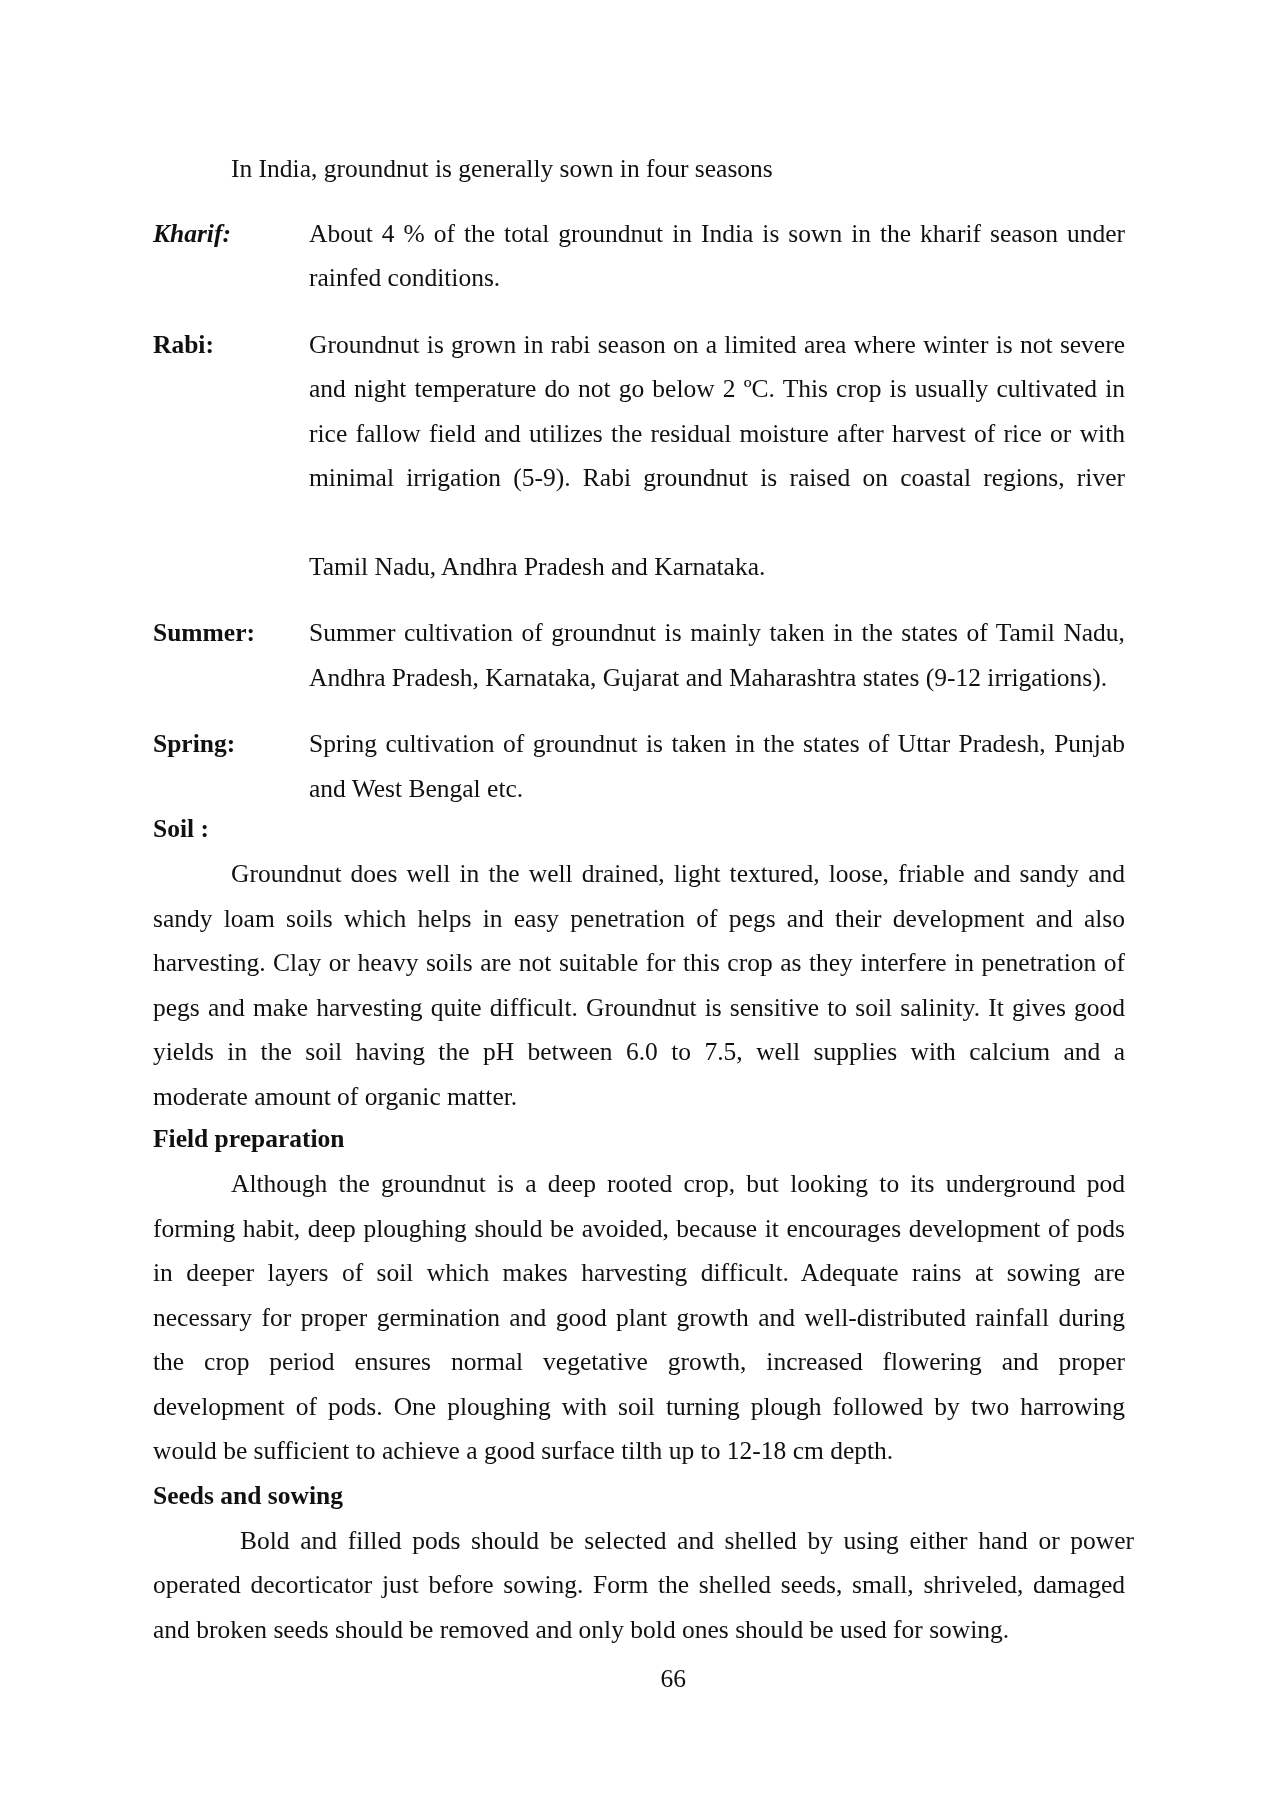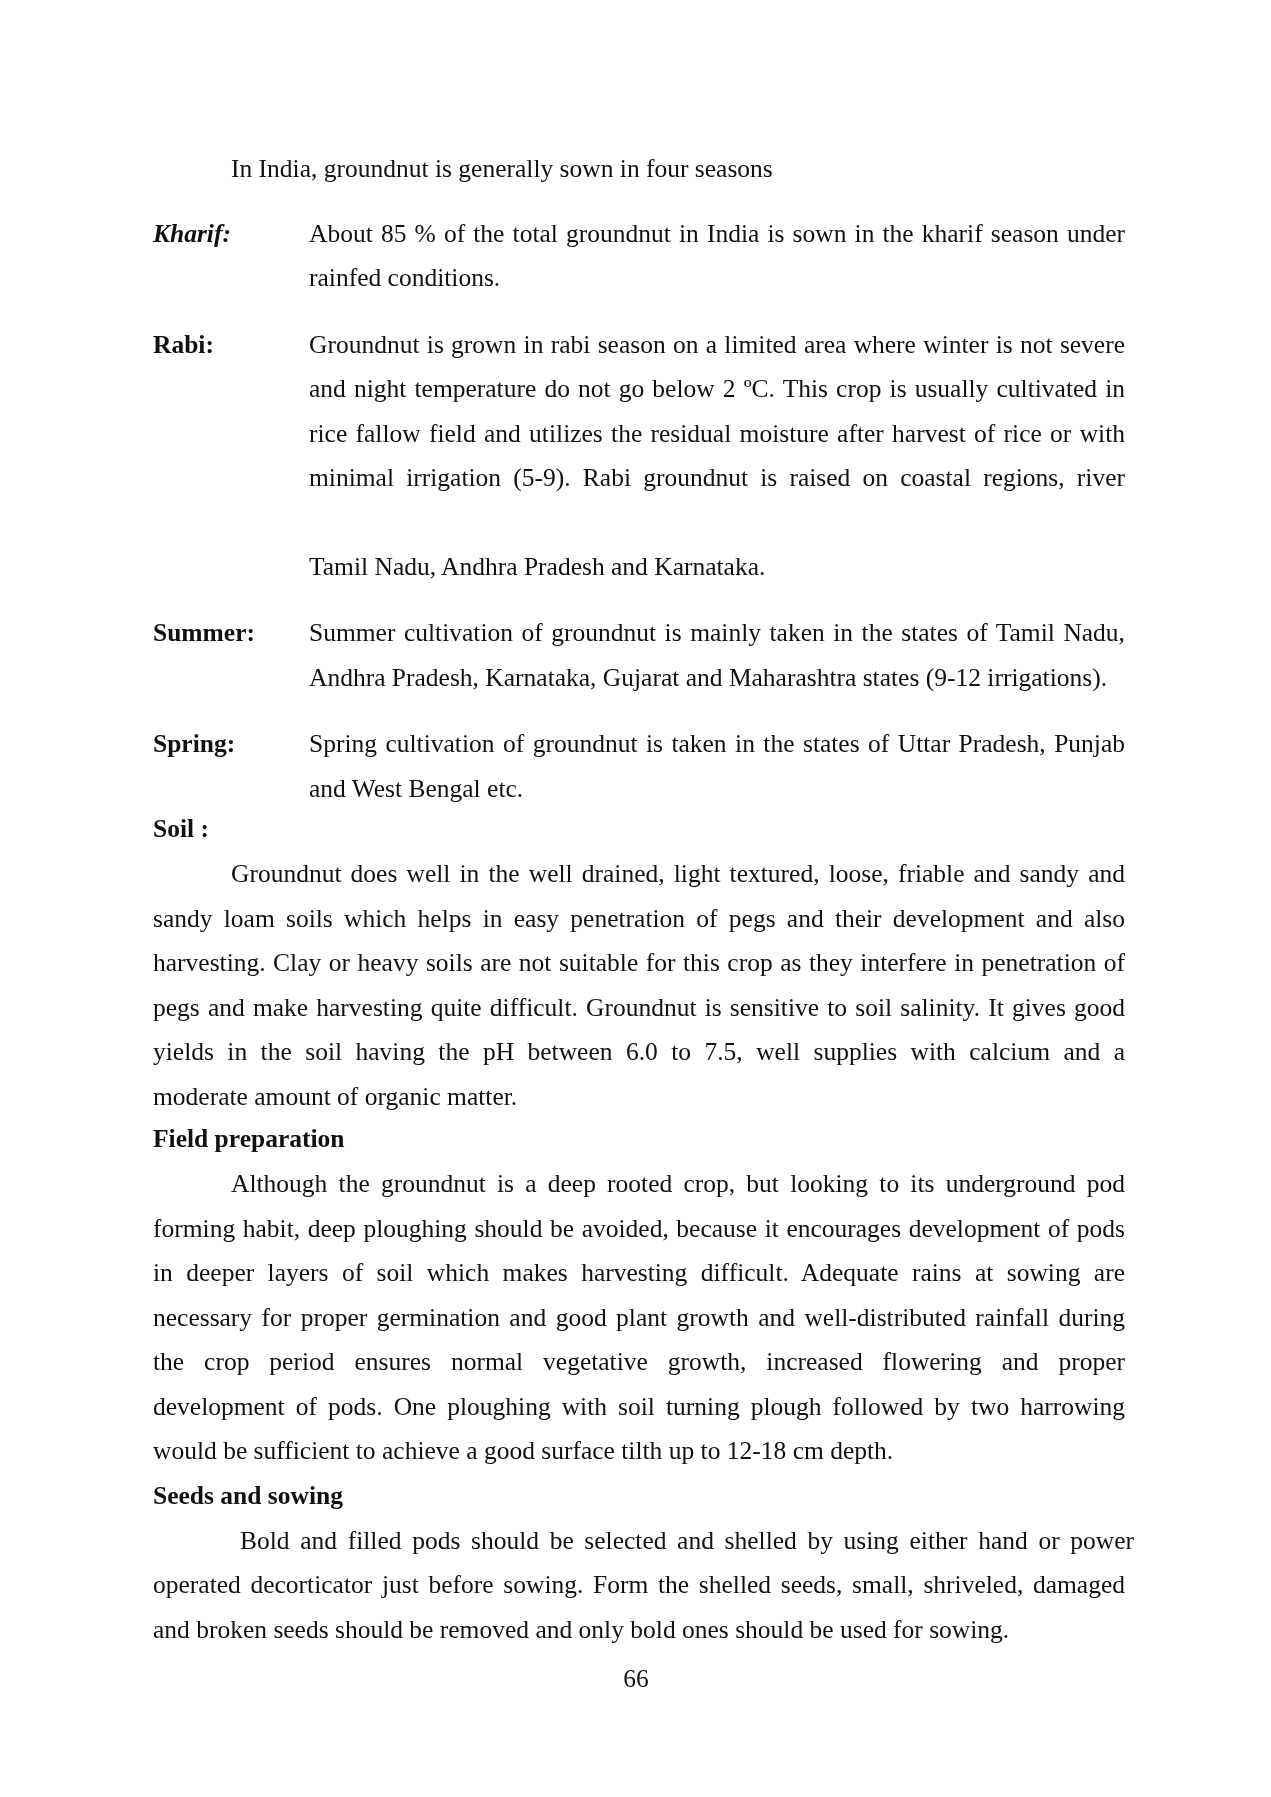--- a/index.html
+++ b/index.html
@@ -14,21 +14,21 @@
   .pn { text-align: center; }
 </style>
 </head>
 <body>
 
 <div class="page">
 
   <div class="ln" style="left:231px; top:154px;">In India, groundnut is generally sown in four seasons</div>
 
   <div class="ln lbl it" style="left:153px; top:219px;">Kharif:</div>
-  <div class="ln j" style="left:309px; top:219px; width:816px;">About 85 % of the total groundnut in India is sown in the kharif season under</div>
+  <div class="ln j" style="left:309px; top:219px; width:816px;">About 4 % of the total groundnut in India is sown in the kharif season under</div>
   <div class="ln" style="left:309px; top:263px;">rainfed conditions.</div>
 
   <div class="ln lbl" style="left:153px; top:330px;">Rabi:</div>
   <div class="ln j" style="left:309px; top:330px; width:816px;">Groundnut is grown in rabi season on a limited area where winter is not severe</div>
   <div class="ln j" style="left:309px; top:374px; width:816px;">and night temperature do not go below 2 ºC. This crop is usually cultivated in</div>
   <div class="ln j" style="left:309px; top:419px; width:816px;">rice fallow field and utilizes the residual moisture after harvest of rice or with</div>
   <div class="ln j" style="left:309px; top:463px; width:816px;">minimal irrigation (5-9). Rabi groundnut is raised on coastal regions, river</div>
   <div class="ln" style="left:309px; top:552px;">Tamil Nadu, Andhra Pradesh and Karnataka.</div>
 
   <div class="ln lbl" style="left:153px; top:618px;">Summer:</div>
@@ -54,15 +54,15 @@
   <div class="ln j" style="left:153px; top:1303px; width:972px;">necessary for proper germination and good plant growth and well-distributed rainfall during</div>
   <div class="ln j" style="left:153px; top:1347px; width:972px;">the crop period ensures normal vegetative growth, increased flowering and proper</div>
   <div class="ln j" style="left:153px; top:1392px; width:972px;">development of pods. One ploughing with soil turning plough followed by two harrowing</div>
   <div class="ln" style="left:153px; top:1436px;">would be sufficient to achieve a good surface tilth up to 12-18 cm depth.</div>
 
   <div class="ln hd" style="left:153px; top:1481px;">Seeds and sowing</div>
   <div class="ln j" style="left:240px; top:1526px; width:894px;">Bold and filled pods should be selected and shelled by using either hand or power</div>
   <div class="ln j" style="left:153px; top:1570px; width:972px;">operated decorticator just before sowing. Form the shelled seeds, small, shriveled, damaged</div>
   <div class="ln" style="left:153px; top:1615px;">and broken seeds should be removed and only bold ones should be used for sowing.</div>
 
-  <div class="ln pn" style="left:586px; top:1664px; width:100px;">66</div>
+  <div class="ln pn" style="left:586px; top:1664px; width:100px;text-align:right;">66</div>
 
 </div>
 
 </body></html>

